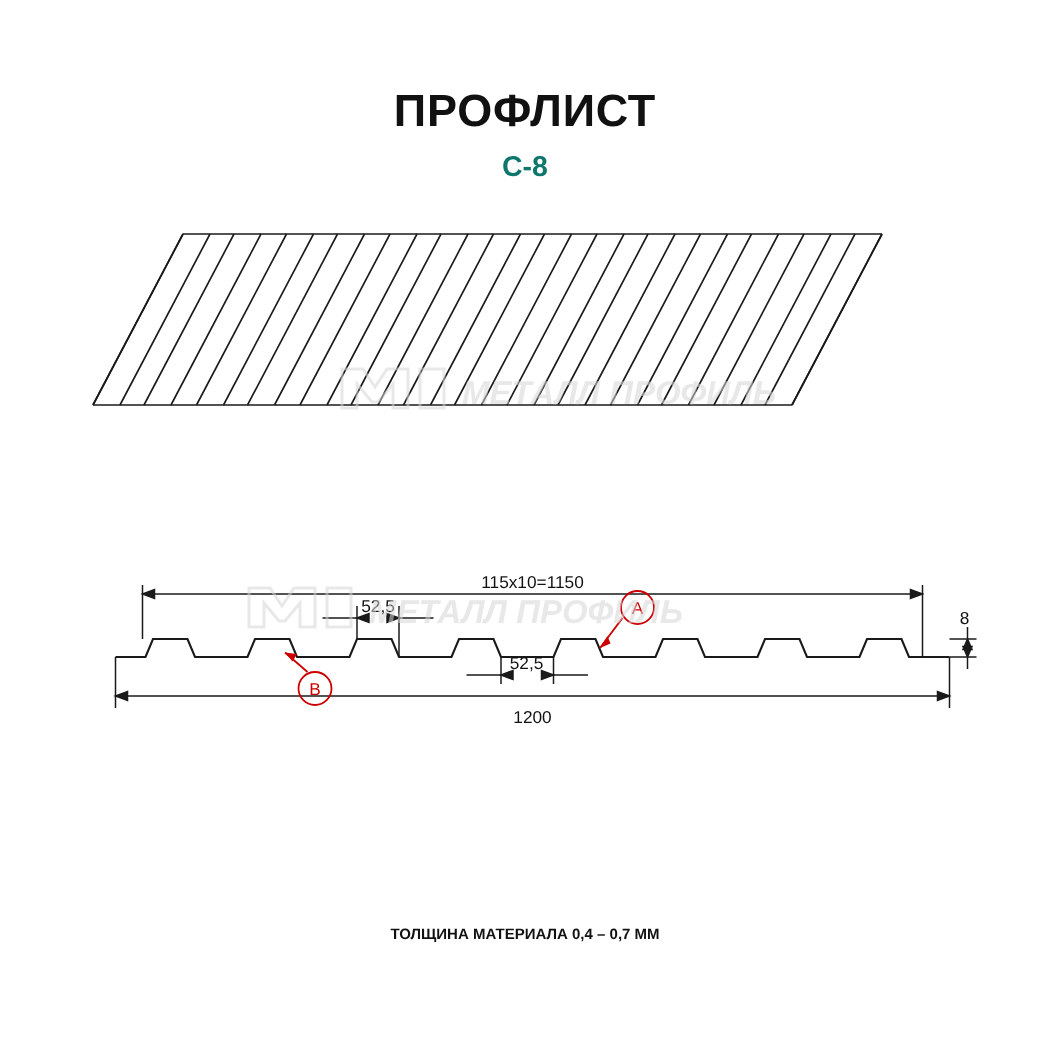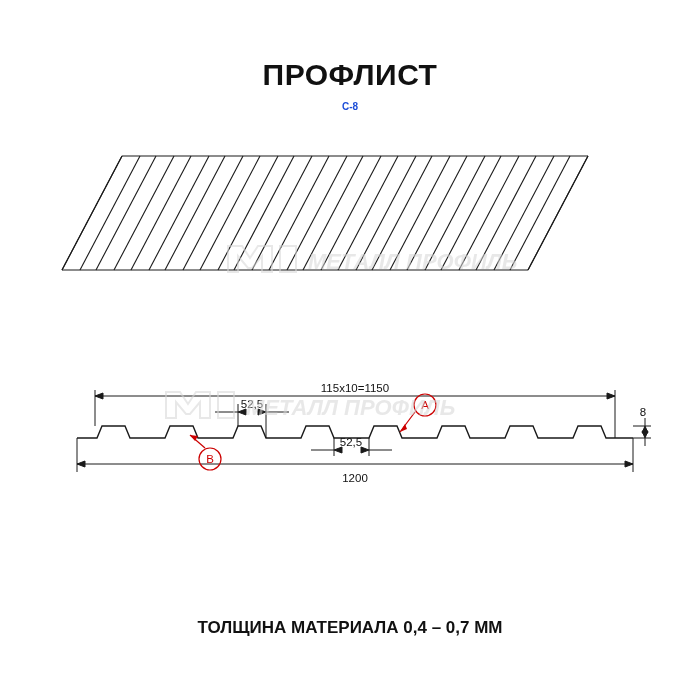--- a/index.html
+++ b/index.html
@@ -30,31 +30,31 @@
     font-weight: bold;
     letter-spacing: 0.5px;
     color: #111111;
   }
   .subtitle {
     position: absolute;
     top: 101px;
     left: 0;
     width: 700px;
     text-align: center;
-    font-size: 10px;
+    font-size: 19px;
     font-weight: bold;
-    color: #1d4ed8;
+    color: #0f766e;
   }
   .footer-note {
     position: absolute;
     top: 618px;
     left: 0;
     width: 700px;
     text-align: center;
-    font-size: 17px;
+    font-size: 10px;
     font-weight: bold;
     color: #111111;
   }
   .iso-area {
     position: absolute;
     top: 140px;
     left: 60px;
     width: 590px;
     height: 170px;
   }

